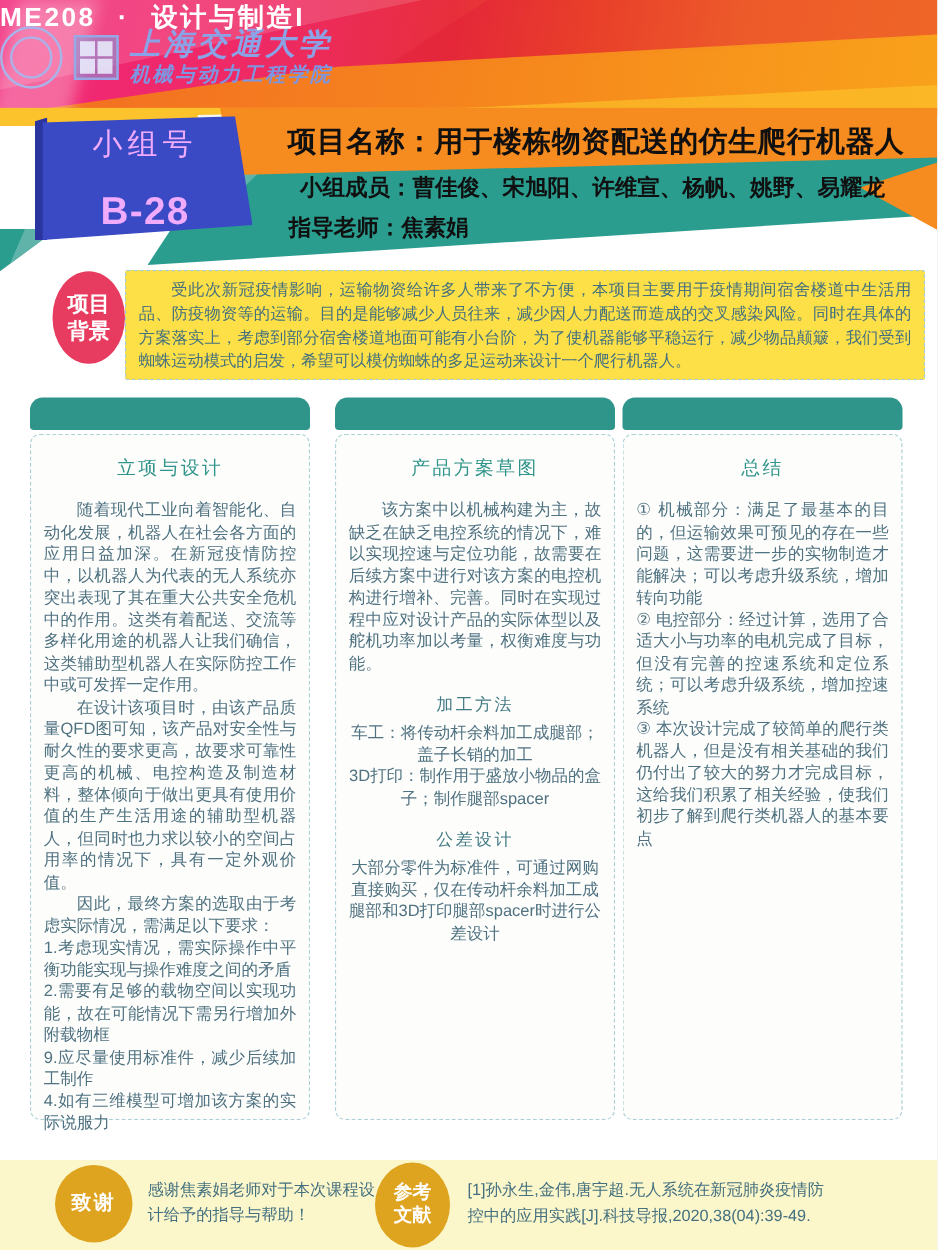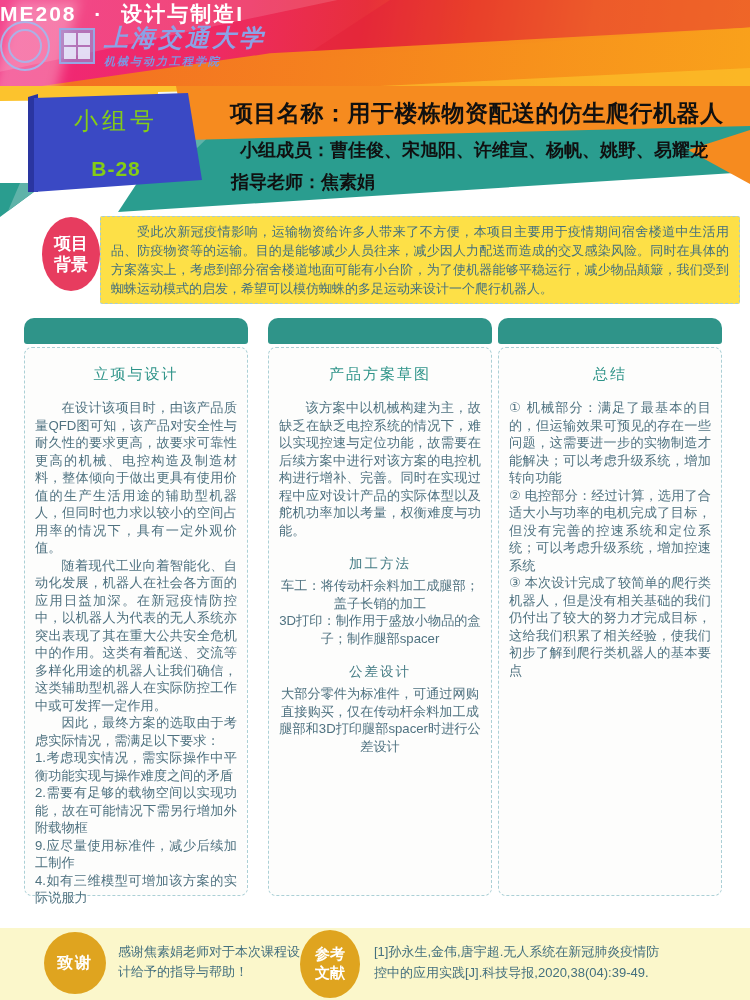--- a/index.html
+++ b/index.html
@@ -19,39 +19,39 @@
   .h-streak{position:absolute;left:262px;top:-12px;width:64px;height:120px;background:rgba(255,255,255,0.30);transform:skewX(-14deg);filter:blur(6px);}
   .logo-row{position:absolute;left:38px;top:12px;display:flex;align-items:center;gap:9px;z-index:3;}
   .seal-circle{width:46px;height:46px;border:2px solid rgba(165,182,236,0.95);border-radius:50%;
     display:flex;align-items:center;justify-content:center;}
   .seal-circle .inner{width:30px;height:30px;border:2px solid rgba(165,182,236,0.9);border-radius:50%;}
   .seal-square{width:36px;height:36px;border:2px solid rgba(150,170,230,0.95);background:rgba(130,152,224,0.55);
     display:grid;grid-template-columns:1fr 1fr;grid-template-rows:1fr 1fr;gap:2px;padding:3px;box-sizing:border-box;}
   .seal-square i{background:rgba(235,240,255,0.85);}
   .univ-text{color:#8ba2e6;font-style:italic;line-height:1.1;}
   .univ-name{font-size:24px;font-weight:bold;letter-spacing:3px;}
-  .univ-school{font-size:11px;font-weight:bold;letter-spacing:2px;color:#7e96e2;margin-top:3px;}
+  .univ-school{font-size:16px;font-weight:bold;letter-spacing:2px;color:#7e96e2;margin-top:3px;}
   .course-title{position:absolute;right:46px;top:26px;z-index:3;color:#ffffff;font-weight:bold;
     font-size:21px;letter-spacing:2px;word-spacing:10px;}
   
   .tz{position:absolute;left:0;top:86px;width:750px;height:130px;}
   .tz>div{position:absolute;inset:0;}
   .tz-yellow{clip-path:polygon(0 0,750px 0,750px 8px,0 15px);background:#fcc32d;}
   .tz-white{clip-path:polygon(158px 6px,330px 2px,158px 50px);background:#f4f6f1;}
   .tz-teal{clip-path:polygon(168px 50px,750px 36px,750px 86px,118px 126px);background:#2a9d8f;}
   .tz-teal-light{clip-path:polygon(178px 38px,228px 32px,162px 96px);background:#5fb3a9;}
   .tz-orange{clip-path:polygon(176px 0,750px 0,750px 40px,186px 54px);background:#f68b1f;}
   .tz-orange-r{clip-path:polygon(688px 64px,750px 44px,750px 98px);background:#f68b1f;}
   .group-shadow{position:absolute;left:28px;top:94px;width:10px;height:98px;background:#2a35a0;
     clip-path:polygon(0 3px,10px 0,10px 98px,0 98px);z-index:3;}
   .group-box{position:absolute;left:30px;top:92px;width:172px;height:102px;z-index:4;
     background:#3a49c4;clip-path:polygon(4px 6px,158px 1px,172px 88px,4px 100px);
-    display:flex;flex-direction:column;align-items:center;justify-content:center;gap:20px;color:#84cc16;}
+    display:flex;flex-direction:column;align-items:center;justify-content:center;gap:20px;color:#f0abfc;}
   .group-label{font-size:24px;letter-spacing:4px;}
-  .group-number{font-size:21px;font-weight:bold;letter-spacing:1px;text-align:right;}
+  .group-number{font-size:31px;font-weight:bold;letter-spacing:1px;text-align:right;}
   .project-title{position:absolute;left:230px;top:98px;z-index:5;font-size:23px;font-weight:800;color:#101010;letter-spacing:0.5px;}
   .members-line{position:absolute;left:240px;top:138px;z-index:5;font-size:18px;font-weight:bold;color:#101010;}
   .advisor-line{position:absolute;left:231px;top:170px;z-index:5;font-size:18px;font-weight:bold;color:#101010;}
   
   .bg-tri{position:absolute;left:0;top:183px;width:46px;height:34px;}
   .bg-tri .d{position:absolute;inset:0;clip-path:polygon(0 0,46px 0,0 34px);background:#2a9d8f;}
   .bg-tri .l{position:absolute;inset:0;clip-path:polygon(20px 0,46px 0,8px 28px);background:#5fb3a9;}
   .bg-badge{position:absolute;left:42px;top:217px;width:58px;height:74px;background:#e73c5f;border-radius:50%;
     display:flex;align-items:center;justify-content:center;color:#fff;font-size:17px;font-weight:bold;
     text-align:center;line-height:1.25;z-index:2;}
@@ -131,22 +131,22 @@
       <div class="l"></div>
     </div>
   <div class="bg-badge preline">项目
 背景</div>
   <div class="bg-box">受此次新冠疫情影响，运输物资给许多人带来了不方便，本项目主要用于疫情期间宿舍楼道中生活用品、防疫物资等的运输。目的是能够减少人员往来，减少因人力配送而造成的交叉感染风险。同时在具体的方案落实上，考虑到部分宿舍楼道地面可能有小台阶，为了使机器能够平稳运行，减少物品颠簸，我们受到蜘蛛运动模式的启发，希望可以模仿蜘蛛的多足运动来设计一个爬行机器人。</div>
 
   <div class="col col-1">
     <div class="col-head"></div>
     <div class="col-body">
       <div class="col-title">立项与设计</div>
+      <p class="ind">随着现代工业向着智能化、自动化发展，机器人在社会各方面的应用日益加深。在新冠疫情防控中，以机器人为代表的无人系统亦突出表现了其在重大公共安全危机中的作用。这类有着配送、交流等多样化用途的机器人让我们确信，这类辅助型机器人在实际防控工作中或可发挥一定作用。</p>
       <p class="ind">在设计该项目时，由该产品质量QFD图可知，该产品对安全性与耐久性的要求更高，故要求可靠性更高的机械、电控构造及制造材料，整体倾向于做出更具有使用价值的生产生活用途的辅助型机器人，但同时也力求以较小的空间占用率的情况下，具有一定外观价值。</p>
-      <p class="ind">随着现代工业向着智能化、自动化发展，机器人在社会各方面的应用日益加深。在新冠疫情防控中，以机器人为代表的无人系统亦突出表现了其在重大公共安全危机中的作用。这类有着配送、交流等多样化用途的机器人让我们确信，这类辅助型机器人在实际防控工作中或可发挥一定作用。</p>
       <p class="ind">因此，最终方案的选取由于考虑实际情况，需满足以下要求：</p>
       <p>1.考虑现实情况，需实际操作中平衡功能实现与操作难度之间的矛盾</p>
       <p>2.需要有足够的载物空间以实现功能，故在可能情况下需另行增加外附载物框</p>
       <p>9.应尽量使用标准件，减少后续加工制作</p>
       <p>4.如有三维模型可增加该方案的实际说服力</p>
     </div>
   </div>
 
   <div class="col col-2">
     <div class="col-head"></div>

